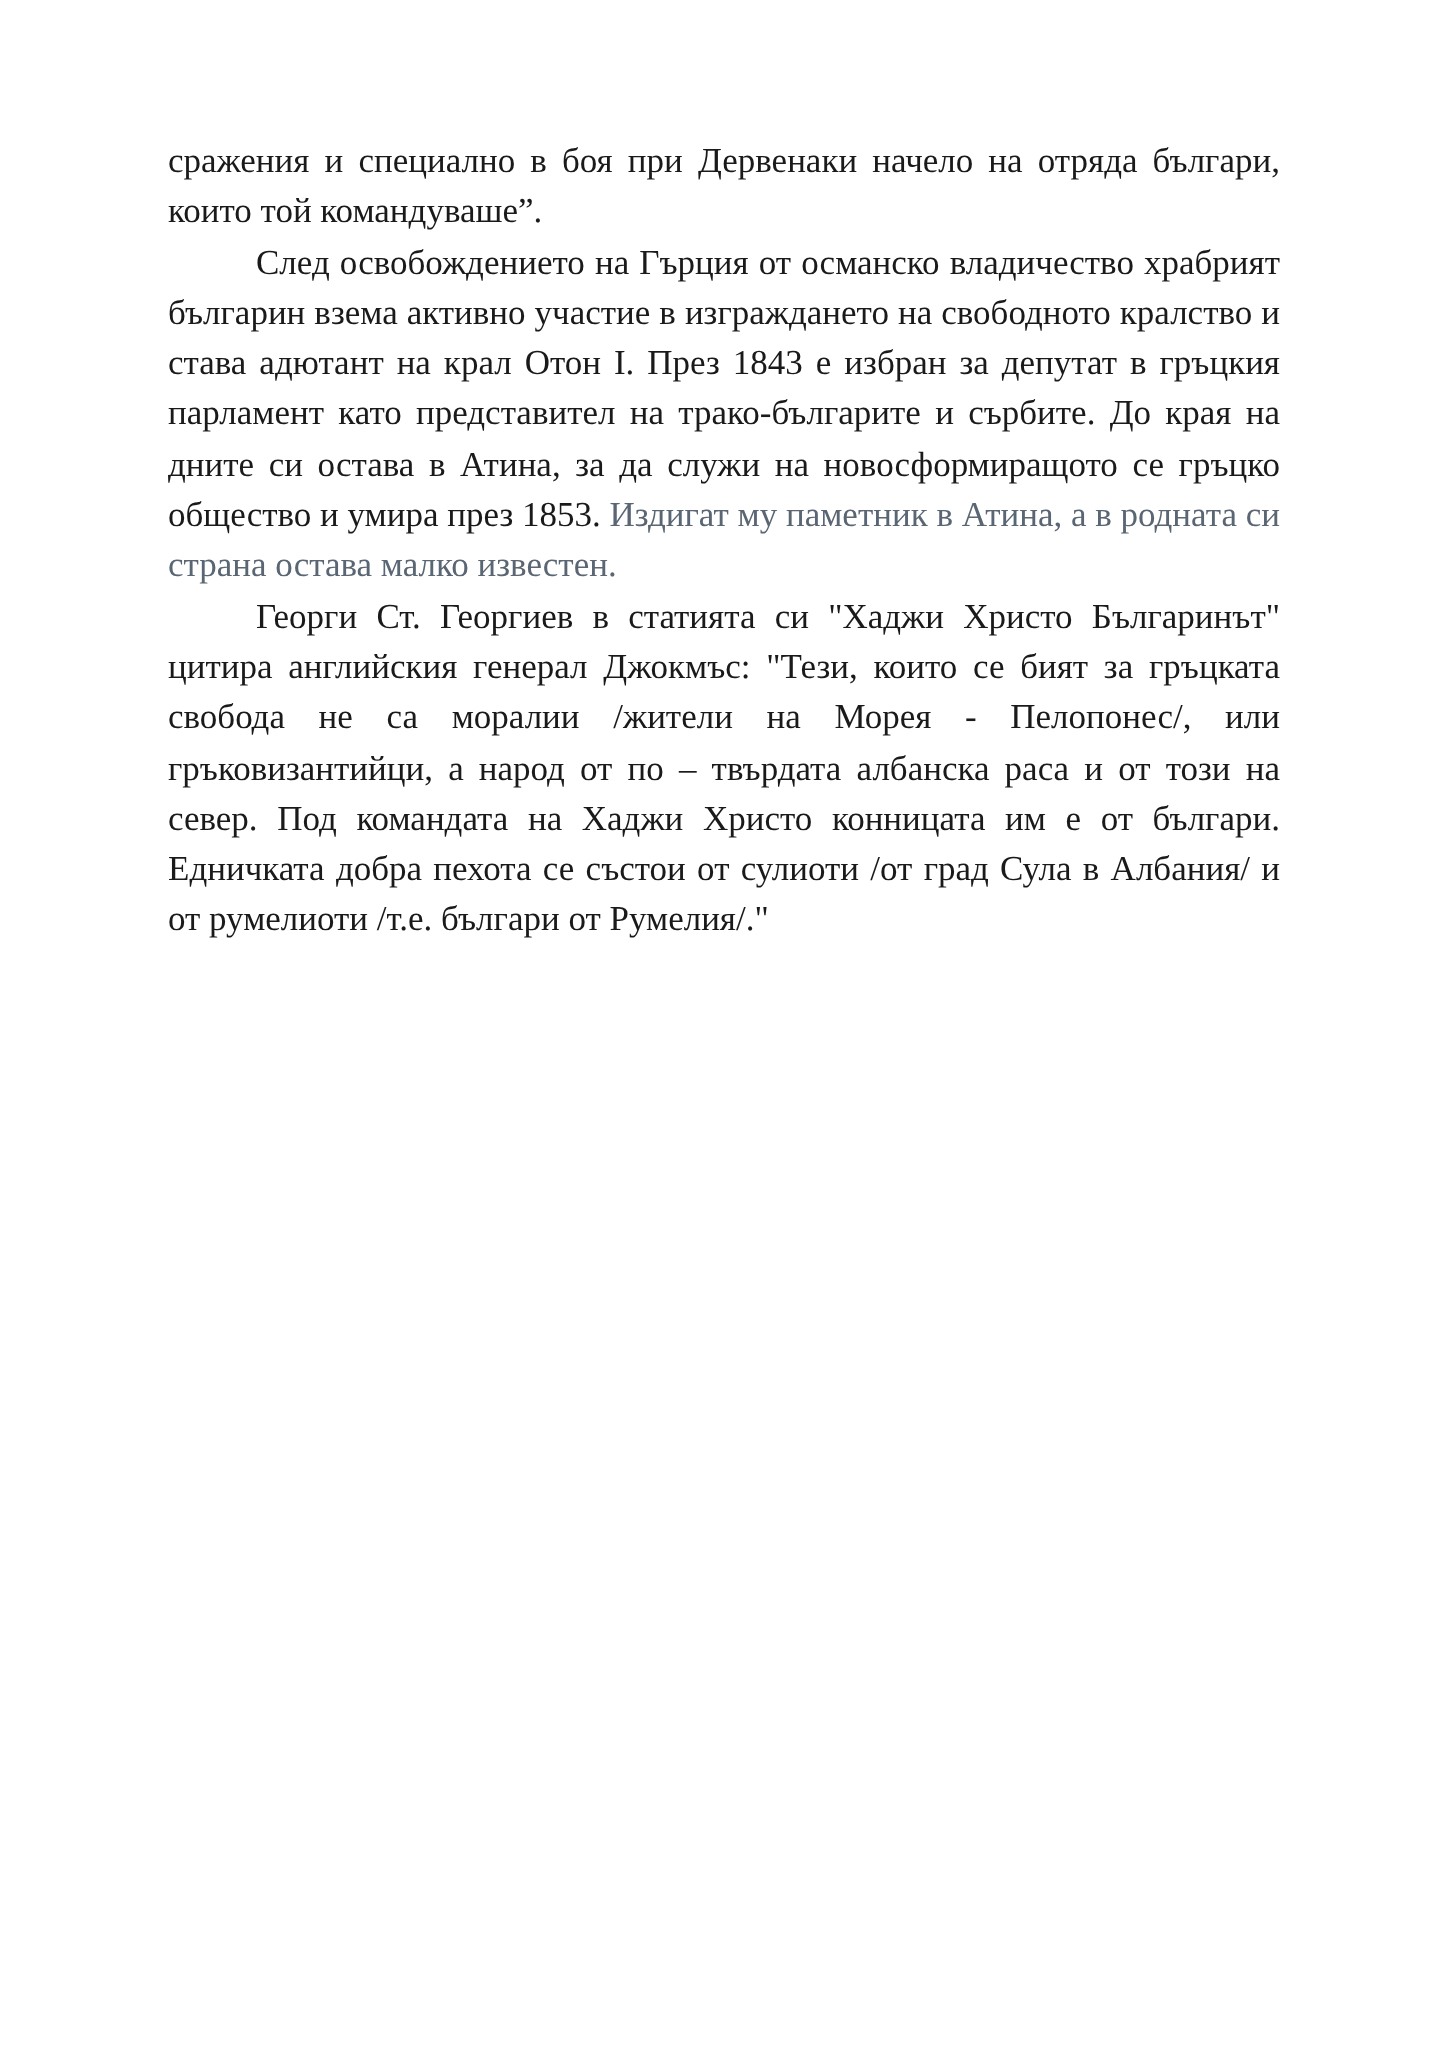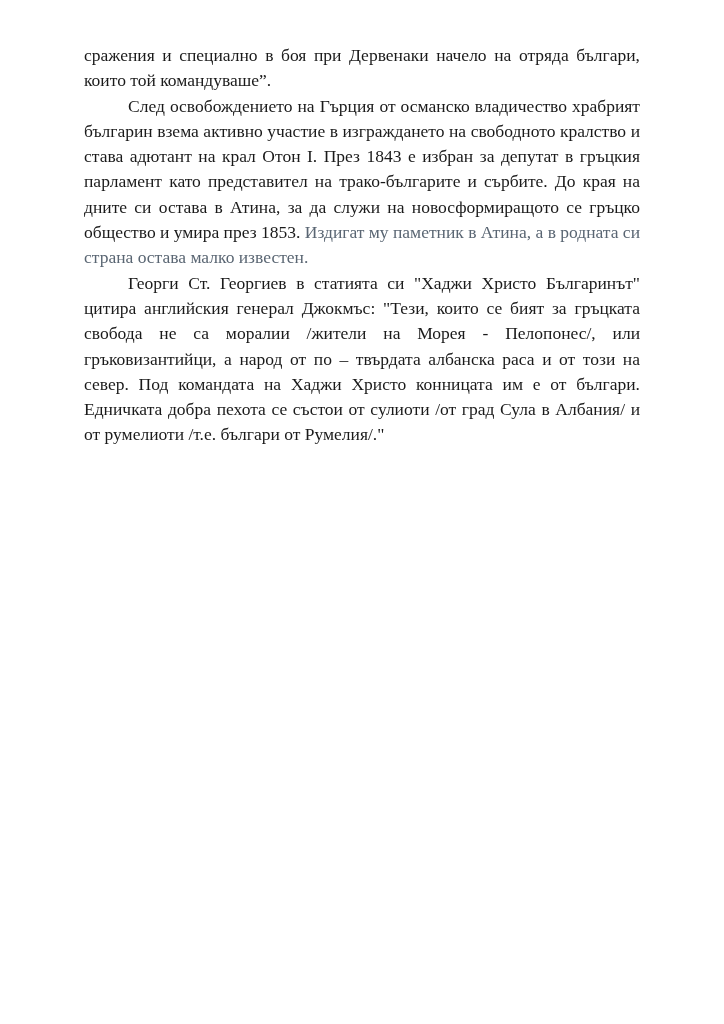--- a/index.html
+++ b/index.html
@@ -6,21 +6,21 @@
     margin: 0;
     padding: 0;
     background: #ffffff;
   }
   .page {
     position: relative;
     width: 724px;
     height: 736px;
     background: var(--page-bg, #ffffff);
     box-sizing: border-box;
-    padding: 43px 84px 0 84px;
+    padding: 68px 84px 0 84px;
     overflow: hidden;
   }
   .doc {
     font-family: "Liberation Serif", "DejaVu Serif", serif;
     font-size: 17.5px;
     line-height: 25.3px;
     color: var(--text, #1a1a1a);
     text-align: justify;
   }
   .doc p {

